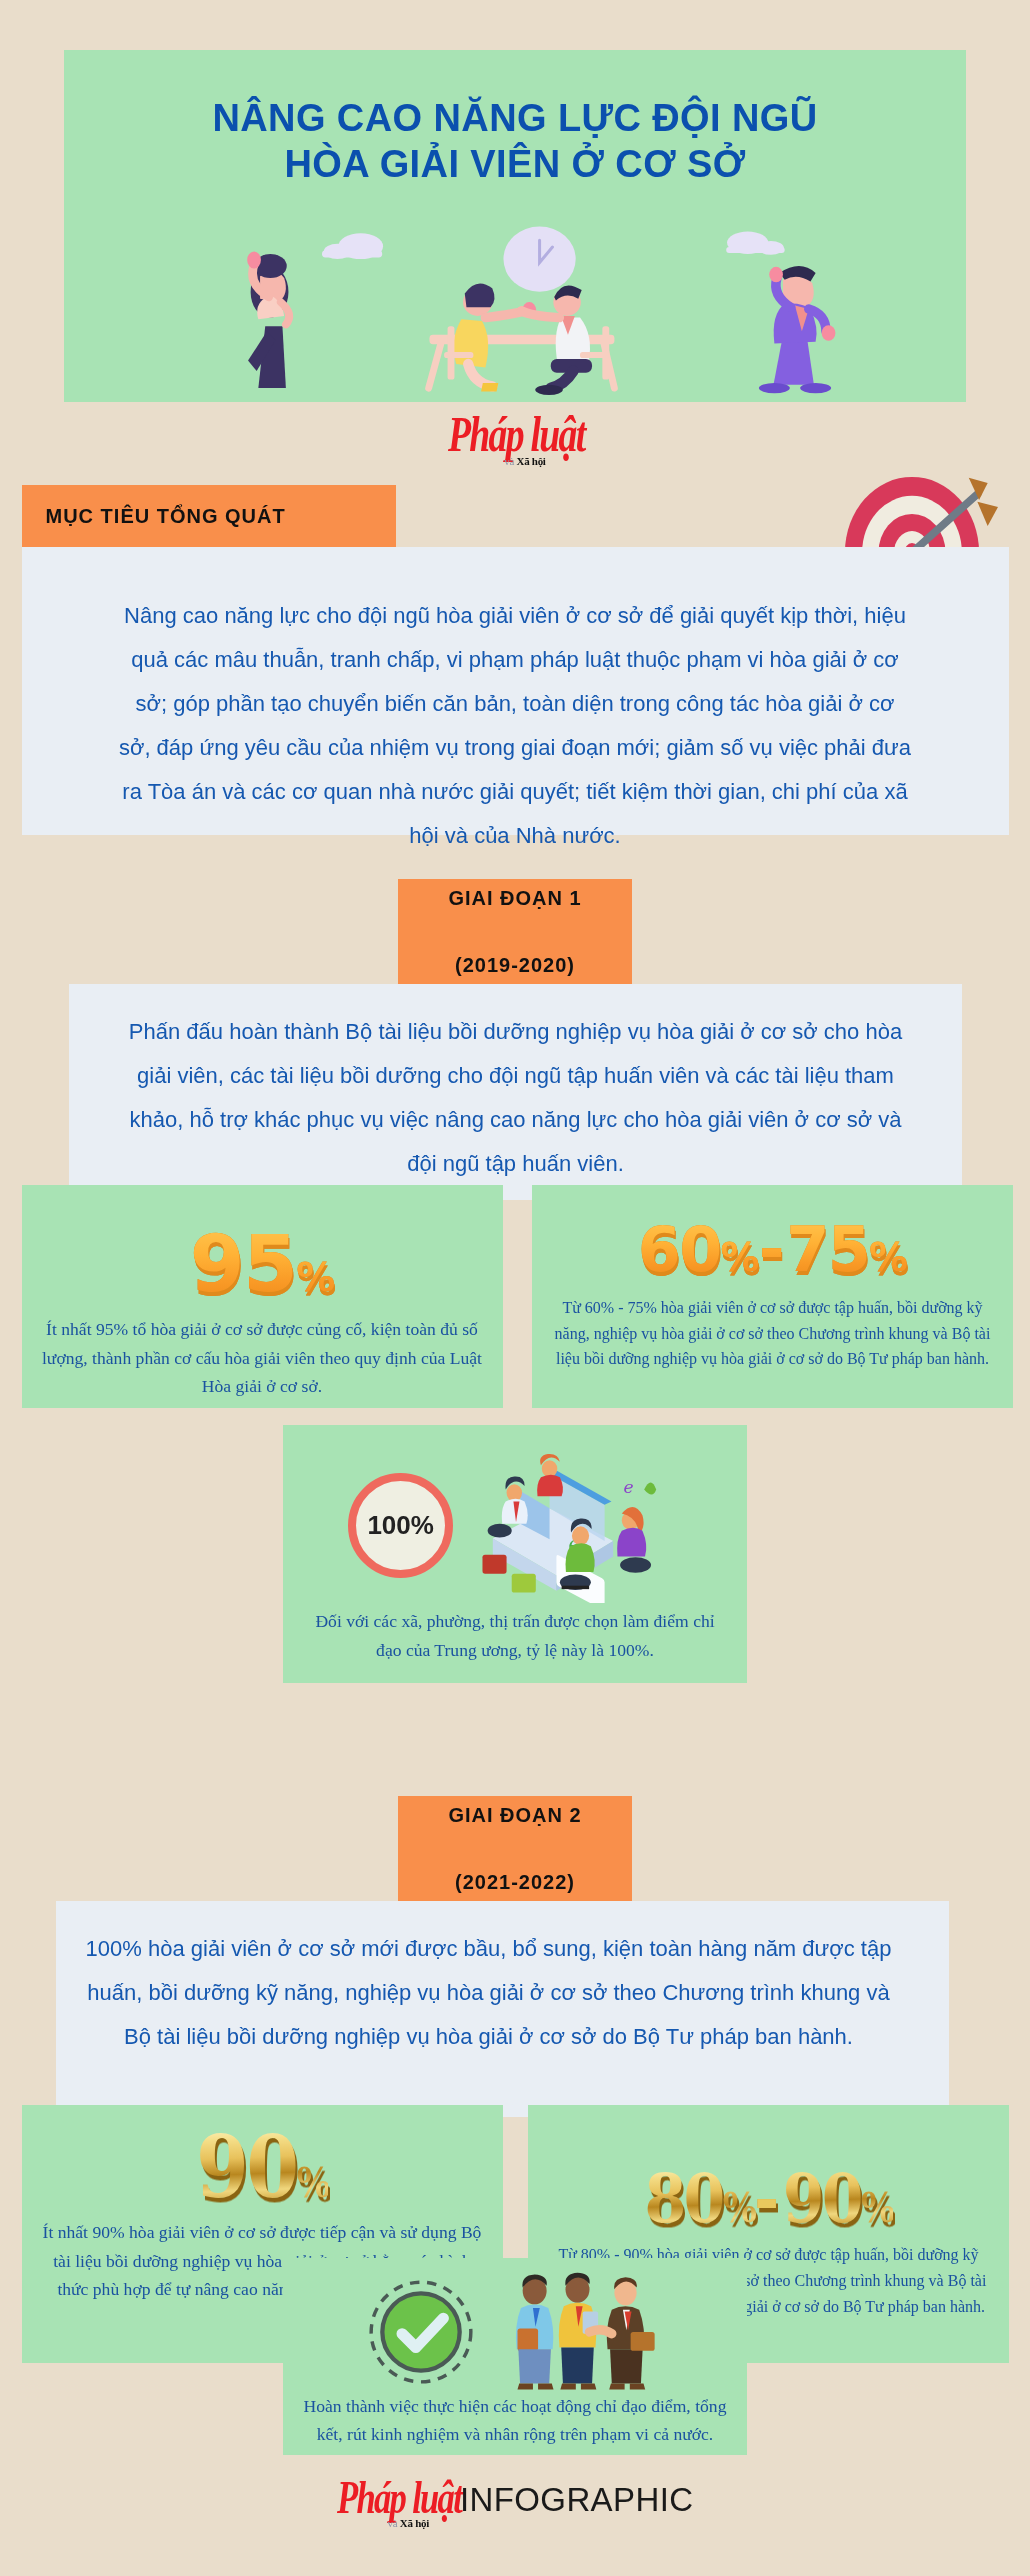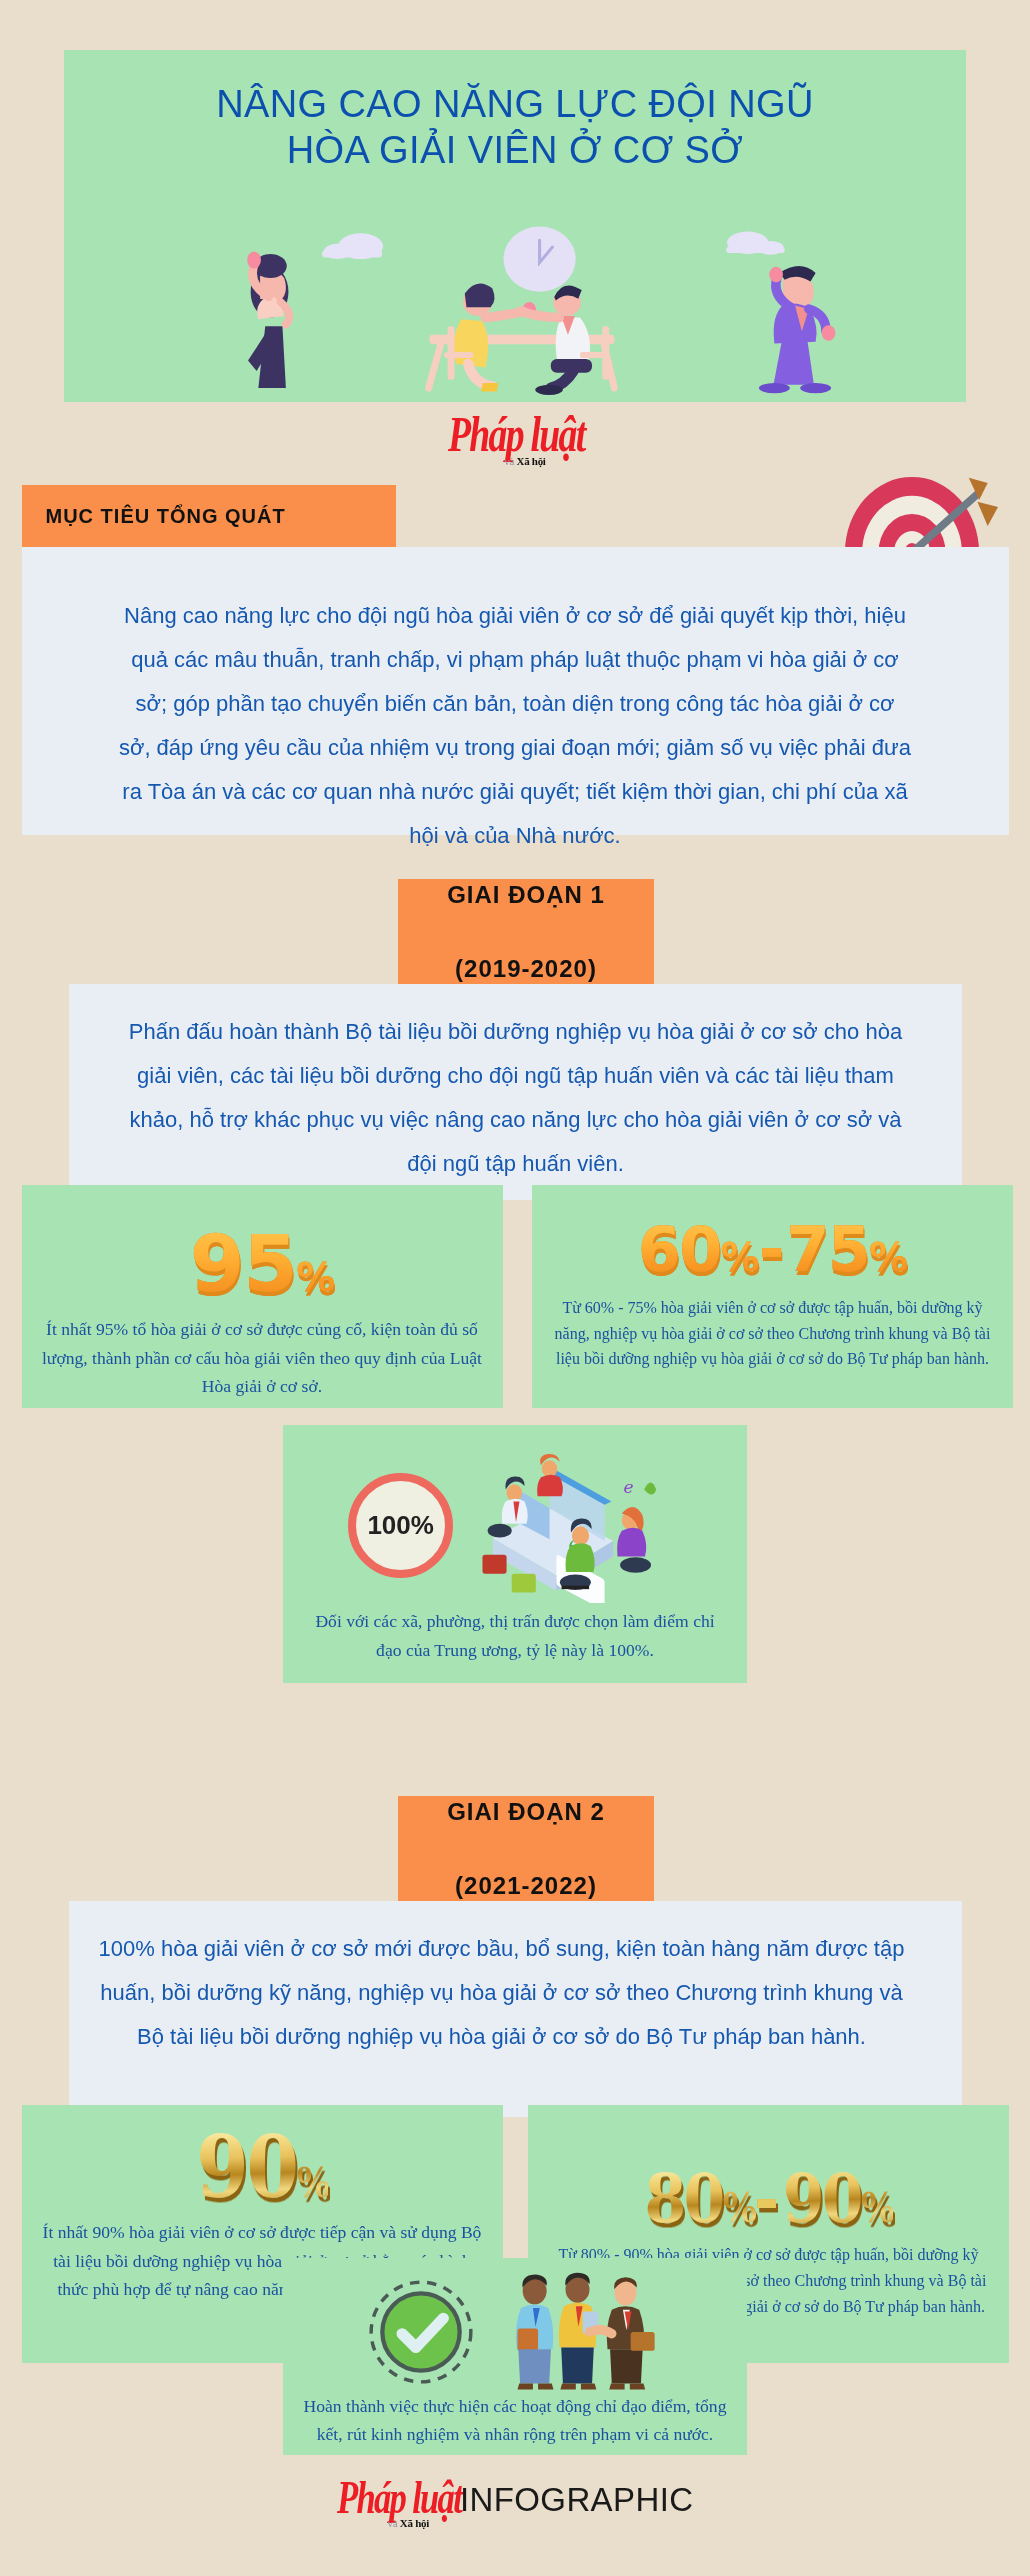--- a/index.html
+++ b/index.html
@@ -13,25 +13,25 @@
   .page{width:1030px;height:2576px;position:relative;}
 
   
   .hero{
     position:absolute;left:64px;top:50px;width:902px;height:352px;
     background:#a8e3b4;
   }
   .hero-title{
     text-align:center;
     color:#0b50ae;
-    font-weight:normal;
+    font-weight:bold;
     font-size:38px;
     letter-spacing:0.4px;
     line-height:1.22;
-    padding-top:31px;
+    padding-top:45px;
     font-family:"Liberation Sans", sans-serif;
     text-transform:uppercase;
   }
   .hero-art{
     position:absolute;left:0;right:0;bottom:6.9px;height:172px;
   }
 
   
   .logo{
     display:inline-block;
@@ -77,22 +77,22 @@
     letter-spacing:1px;
     display:flex;align-items:center;justify-content:center;
     text-align:center;
   }
   .banner-goal{
     position:absolute;left:21.5px;top:485px;width:374px;height:62px;
     font-size:20px;justify-content:flex-start;padding-left:24px;
     box-sizing:border-box;
   }
   .banner-phase{
-    position:absolute;width:256px;height:105px;
-    flex-direction:column;font-size:24px;line-height:1.55;gap:36px;
+    position:absolute;width:234px;height:105px;
+    flex-direction:column;font-size:20px;line-height:1.55;gap:36px;
   }
   .banner-p1{left:398px;top:879px;}
   .banner-p2{left:398px;top:1796px;}
 
   
   .panel-light{
     position:absolute;
     background:#e9eef4;
     color:#1558b0;
     font-family:"Liberation Sans", sans-serif;
@@ -104,21 +104,21 @@
     left:21.5px;top:547px;width:987px;height:288px;
     padding:47px 96px 0 96px;
     font-size:22px;line-height:2.0;
   }
   .p-ph1{
     left:69px;top:984px;width:893px;height:216px;
     padding:26px 58px 0 58px;
     font-size:22px;line-height:2.0;
   }
   .p-ph2{
-    left:69px;top:1901px;width:893px;height:216px;
+    left:56px;top:1901px;width:893px;height:216px;
     padding:26px 52px 0 24px;
     font-size:22px;line-height:2.0;
   }
 
   
   .panel-green{
     position:absolute;
     background:#a8e3b4;
     color:#1a4f9c;
     font-family:"Liberation Serif", serif;

